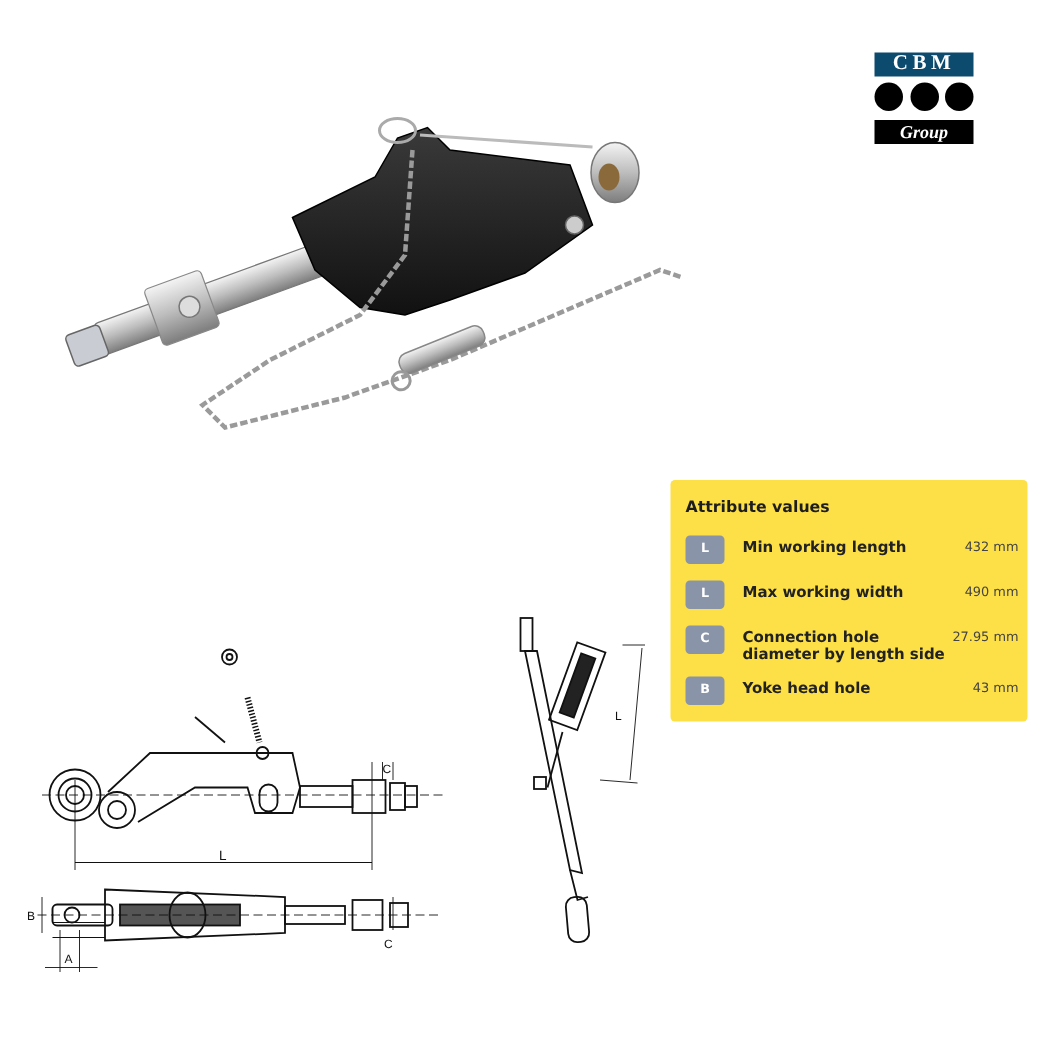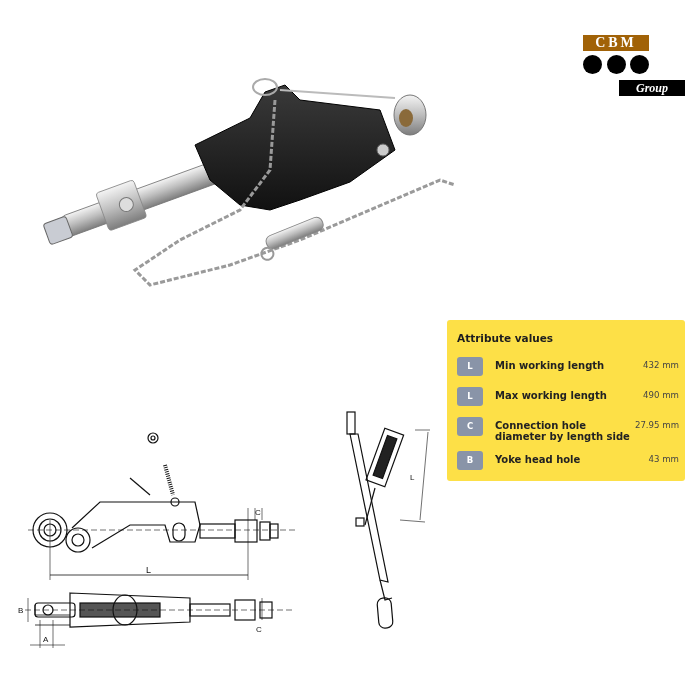--- a/index.html
+++ b/index.html
@@ -1,28 +1,28 @@
 <!DOCTYPE html>
 <html><head>
 <meta charset="utf-8">
 <style>
   html, body { margin:0; padding:0; background:#ffffff; }
   body { width:700px; height:700px; position:relative; overflow:hidden; font-family:"DejaVu Sans", sans-serif; }
   .abs { position:absolute; }
 
   
   .logo { left:583px; top:35px; width:66px; height:63px; }
-  .logo-top { position:absolute; left:0; top:0; width:66px; height:16px; background:#a16207; color:#fff;
+  .logo-top { position:absolute; left:0; top:0; width:66px; height:16px; background:#0c4a6e; color:#fff;
     font-family:"Liberation Serif", serif; font-weight:bold; font-size:14px; letter-spacing:3px;
     text-align:center; line-height:16px; }
   .logo-dots { position:absolute; left:0; top:20px; width:66px; height:20px; display:flex; justify-content:space-between; }
   .logo-dot { width:19px; height:19px; border-radius:50%; background:#000; }
   .logo-bot { position:absolute; left:0; top:45px; width:66px; height:16px; background:#000; color:#fff;
     font-family:"Liberation Serif", serif; font-style:italic; font-weight:bold; font-size:12px;
-    text-align:center; line-height:16px;margin-left:36px; }
+    text-align:center; line-height:16px; }
 
   
   .panel { left:447px; top:320px; width:238px; height:161px; background:#fde047; border-radius:3px;text-decoration:underline; }
   .panel-title { position:absolute; left:10px; top:12px; font-size:10.5px; font-weight:bold; color:#1d1d1f; }
   .row { position:absolute; left:10px; width:222px; }
   .badge { position:absolute; left:0; top:0; width:26px; height:19px; background:#8994a8; border-radius:3px;
     color:#fff; font-size:8.5px; font-weight:bold; text-align:center; line-height:19px; }
   .attr-label { position:absolute; left:38px; top:3px; width:138px; font-size:10px; font-weight:bold; color:#222; line-height:11px; }
   .attr-value { position:absolute; right:0; top:3px; font-size:8.6px; color:#444; white-space:nowrap; line-height:11px; }
 
@@ -145,21 +145,21 @@
   <div class="panel-title">Attribute values</div>
 
   <div class="row" style="top:37px;">
     <div class="badge">L</div>
     <div class="attr-label">Min working length</div>
     <div class="attr-value">432 mm</div>
   </div>
 
   <div class="row" style="top:67px;">
     <div class="badge">L</div>
-    <div class="attr-label">Max working length</div>
+    <div class="attr-label">Max working width</div>
     <div class="attr-value">490 mm</div>
   </div>
 
   <div class="row" style="top:97px;">
     <div class="badge">C</div>
     <div class="attr-label">Connection hole diameter by length side</div>
     <div class="attr-value">27.95 mm</div>
   </div>
 
   <div class="row" style="top:131px;">

